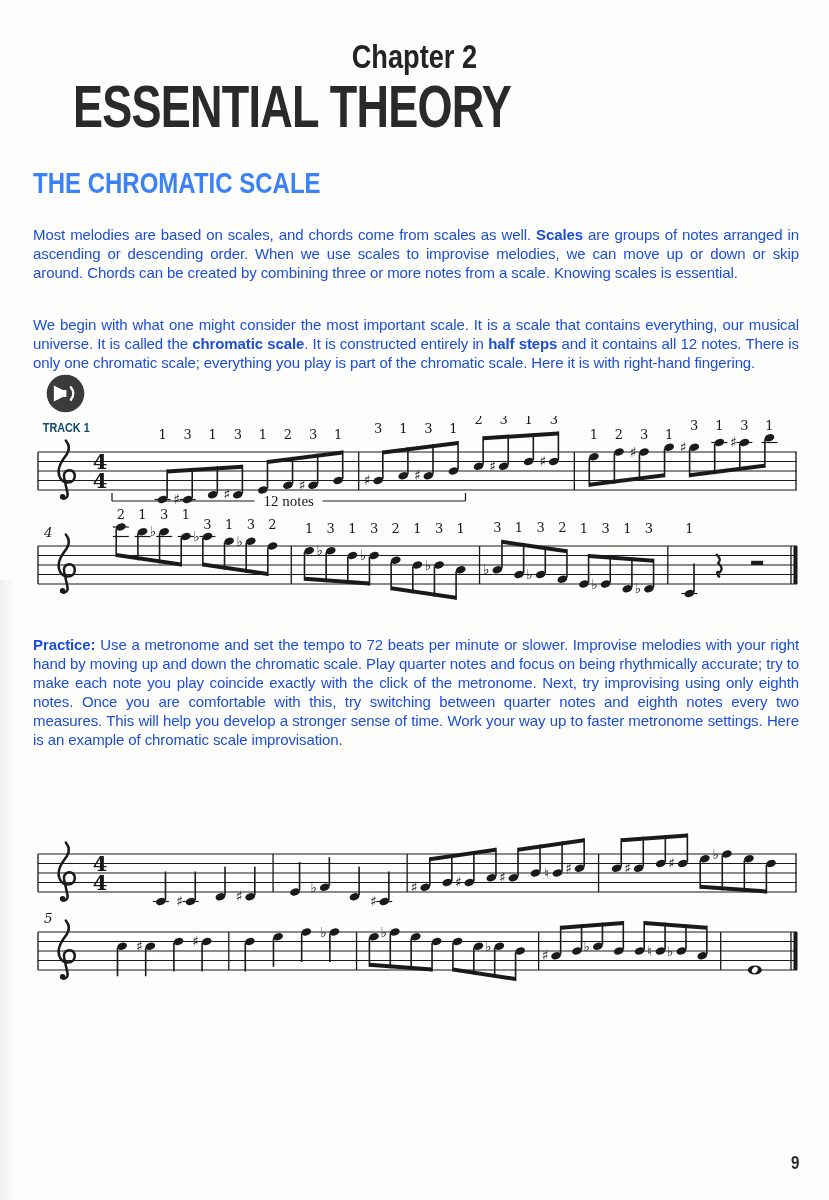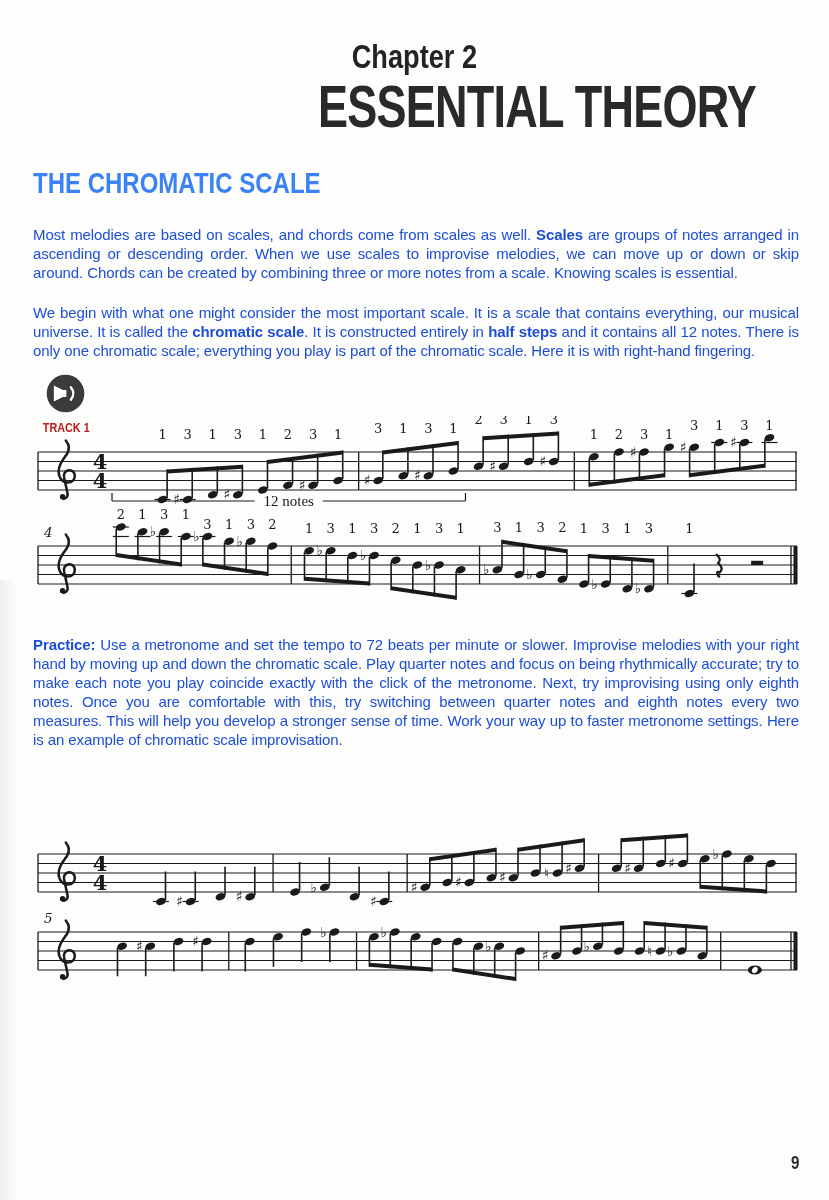--- a/index.html
+++ b/index.html
@@ -4,37 +4,37 @@
 <style>
   html,body{margin:0;padding:0;background:#9a9a9a;}
   .page{position:relative;width:829px;height:1200px;margin:0 auto;background:#fdfdfb;
         overflow:hidden;font-family:"Liberation Sans",sans-serif;color:#1d1d1d;}
   .edge-shade{position:absolute;left:0;bottom:0;width:16px;height:620px;
         background:linear-gradient(to right,rgba(60,60,60,.07),rgba(60,60,60,0));}
   .cond{display:inline-block;transform:scaleX(.8);}
   .condL{display:inline-block;transform:scaleX(.8);transform-origin:left center;}
   .chapter{position:absolute;top:38px;left:0;width:829px;text-align:center;
         font-weight:bold;font-size:34px;line-height:36px;color:#232323;}
-  .big-title{position:absolute;top:76px;left:0;width:829px;text-align:right;
+  .big-title{position:absolute;top:76px;left:0;width:829px;text-align:left;
         font-weight:bold;font-size:60px;line-height:62px;letter-spacing:-1px;color:#2a2a2a;}
   .big-title .cond{transform:scaleX(.75);}
   .section-head{position:absolute;top:167px;left:33px;font-weight:bold;font-size:30px;
         line-height:32px;color:#3b82f6;white-space:nowrap;}
   .para{position:absolute;left:33px;width:766px;font-size:15px;line-height:19px;
         text-align:justify;letter-spacing:-.1px;color:#1d4ed8;}
   #para-intro{top:210px;}
-  #para-scale{top:288px;}
+  #para-scale{top:300px;}
   #para-practice{top:620px;}
   .b{font-weight:bold;}
   .track{position:absolute;width:80px;text-align:left;}
   #track1{left:42px;top:372px;}
   #track2{left:42px;top:776px;}
   .track .icon{width:43px;height:43px;margin-left:2px;}
   .track .tlabel{display:block;width:66px;text-align:center;margin-left:-9px;margin-top:1px;
-        font-weight:bold;font-size:13.5px;white-space:nowrap;color:#b91c1c;}
+        font-weight:bold;font-size:13.5px;white-space:nowrap;color:#0c4a6e;}
   .staff{position:absolute;left:30px;width:775px;}
   #staff-1{top:416px;height:104px;}
   #staff-2{top:500px;height:116px;}
   #staff-3{top:822px;height:100px;}
   #staff-4{top:898px;height:108px;}
   .pagenum{position:absolute;top:1152px;right:28px;font-weight:bold;font-size:19px;color:#2b2b2b;}
 </style>
 </head>
 <body>
 

